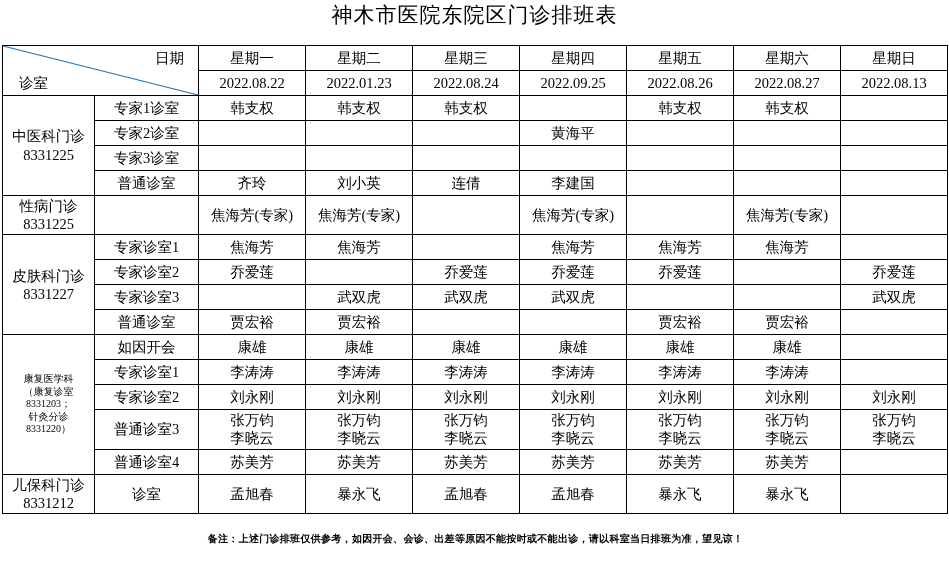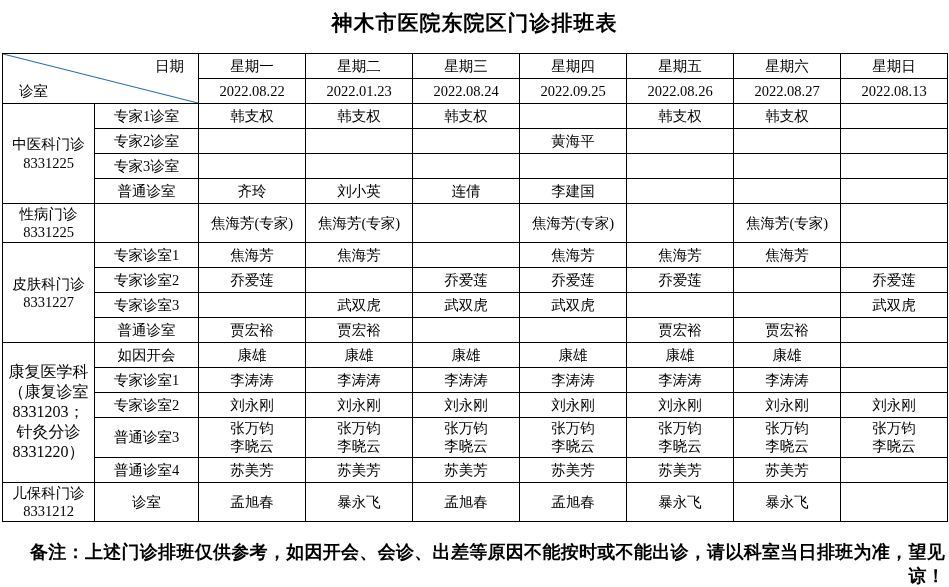--- a/index.html
+++ b/index.html
@@ -16,23 +16,23 @@
   }
   .page {
     width: 949px;
     height: 587px;
     position: relative;
     box-sizing: border-box;
   }
   .title {
     text-align: center;
     font-size: 21px;
-    font-weight: bold;
+    font-weight: normal;
     letter-spacing: 1px;
-    padding: 12px 0 6px 0;
+    padding: 4px 0 6px 0;
     line-height: 1.1;
   }
   table.sched {
     border-collapse: collapse;
     width: 945px;
     margin: 12px 2px;
     table-layout: fixed;
   }
   table.sched td, table.sched th {
     border: 1px solid #000;
@@ -68,31 +68,31 @@
     bottom: 3px;
     font-size: 14.5px;
   }
   .wk { font-weight: bold; font-size: 15px; }
   .dept {
     font-weight: bold;
     font-size: 15px;
     line-height: 1.28;
   }
   .dept.small {
-    font-size: 16px;
+    font-size: 10px;
   }
   .roomcol {
     font-weight: bold;
     font-size: 14.5px;
   }
   .name { font-size: 14.5px; }
   .two-line { line-height: 1.2; }
   .footer {
-    font-size: 18px;
-    text-align: right;
+    font-size: 10px;
+    text-align: center;
     padding: 6px 4px 0 6px;
     font-weight: bold;
     letter-spacing: 0.3px;
   }
   .c-dept { width: 92px; }
   .c-room { width: 104px; }
   .c-day  { width: 107px; }
 </style>
 </head>
 <body>

